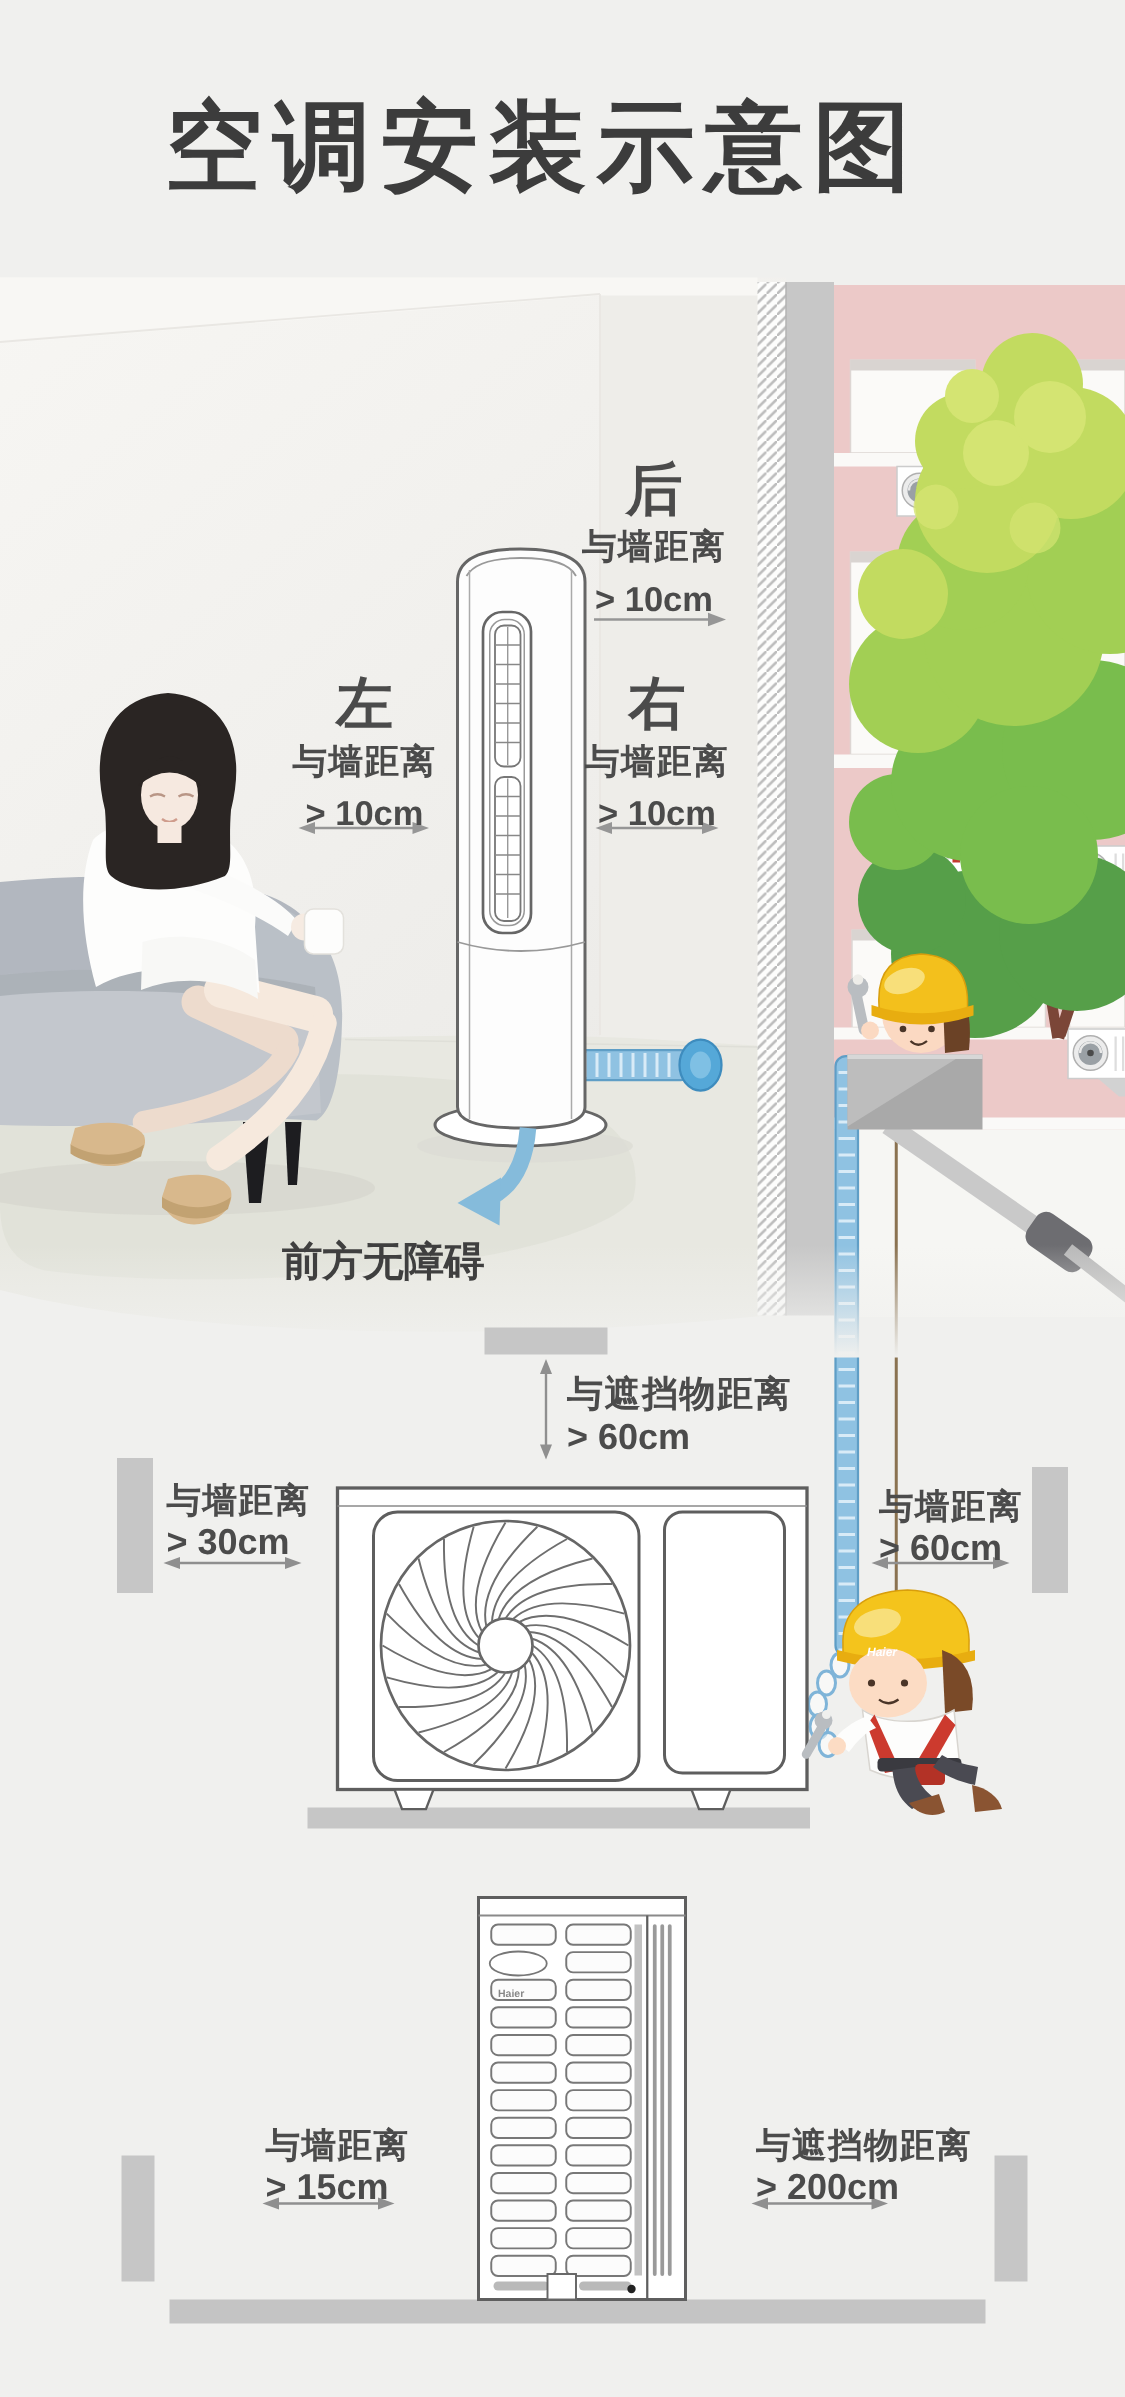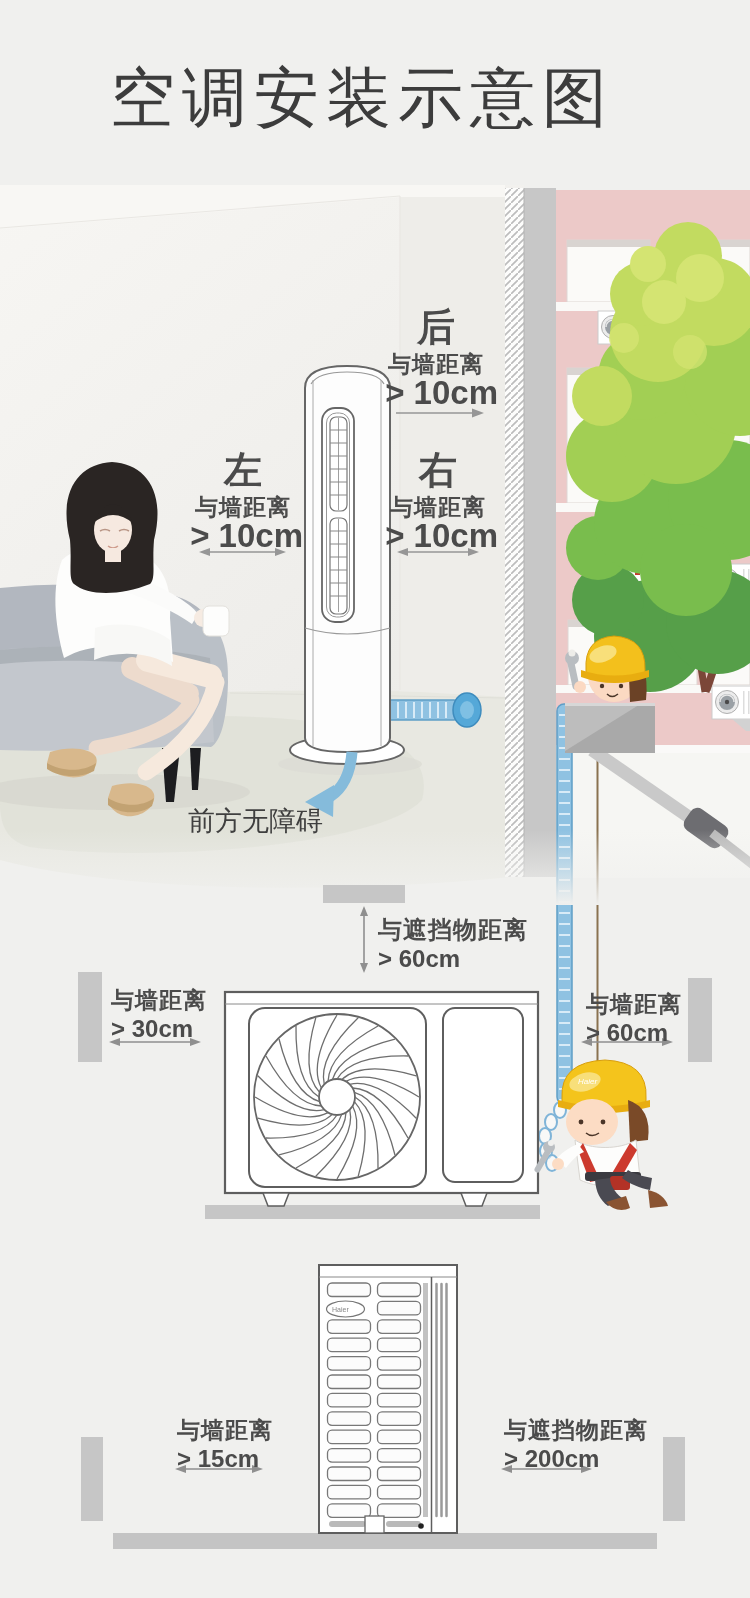--- a/index.html
+++ b/index.html
@@ -1,26 +1,26 @@
 <!DOCTYPE html>
 <html><head>
 <meta charset="utf-8">
 <style>
   html,body{margin:0;padding:0;}
   body{width:750px;height:1598px;background:#f0f0ee;font-family:"Liberation Sans",sans-serif;position:relative;overflow:hidden;}
   #art{position:absolute;left:0;top:0;}
-  .lbl{position:absolute;color:#4b4b4b;font-weight:normal;white-space:nowrap;line-height:1;}
+  .lbl{position:absolute;color:#4b4b4b;font-weight:bold;white-space:nowrap;line-height:1;margin-top:20px;}
   .dim{position:absolute;color:#4b4b4b;font-weight:bold;white-space:nowrap;line-height:1;text-align:center;}
   .dim .d{font-size:38px;}
   .dim .t{font-size:23px;letter-spacing:1px;margin-top:7px;}
-  .dim .v{font-size:33px;margin-top:0;text-align:right;}
+  .dim .v{font-size:23px;margin-top:12px;}
   .dim2{position:absolute;color:#4b4b4b;font-weight:bold;white-space:nowrap;line-height:1;}
   .dim2 .t{font-size:23px;letter-spacing:1px;}
   .dim2 .v{font-size:24px;margin-top:5px;}
-  #title{position:absolute;left:110px;top:54px;font-size:65px;font-weight:normal;color:#3c3c3c;letter-spacing:7px;}
+  #title{position:absolute;left:110px;top:54px;font-size:65px;font-weight:bold;color:#3c3c3c;letter-spacing:7px;}
 </style>
 </head>
 <body>
 
 <svg id="art" width="750" height="1598" viewBox="0 0 750 1598">
   <defs>
     <pattern id="hatch" patternUnits="userSpaceOnUse" width="7" height="7">
       <path d="M0,7 L7,0" stroke="#bdbdbd" stroke-width="1.7"></path>
     </pattern>
     <linearGradient id="fade" x1="0" y1="0" x2="0" y2="1">

